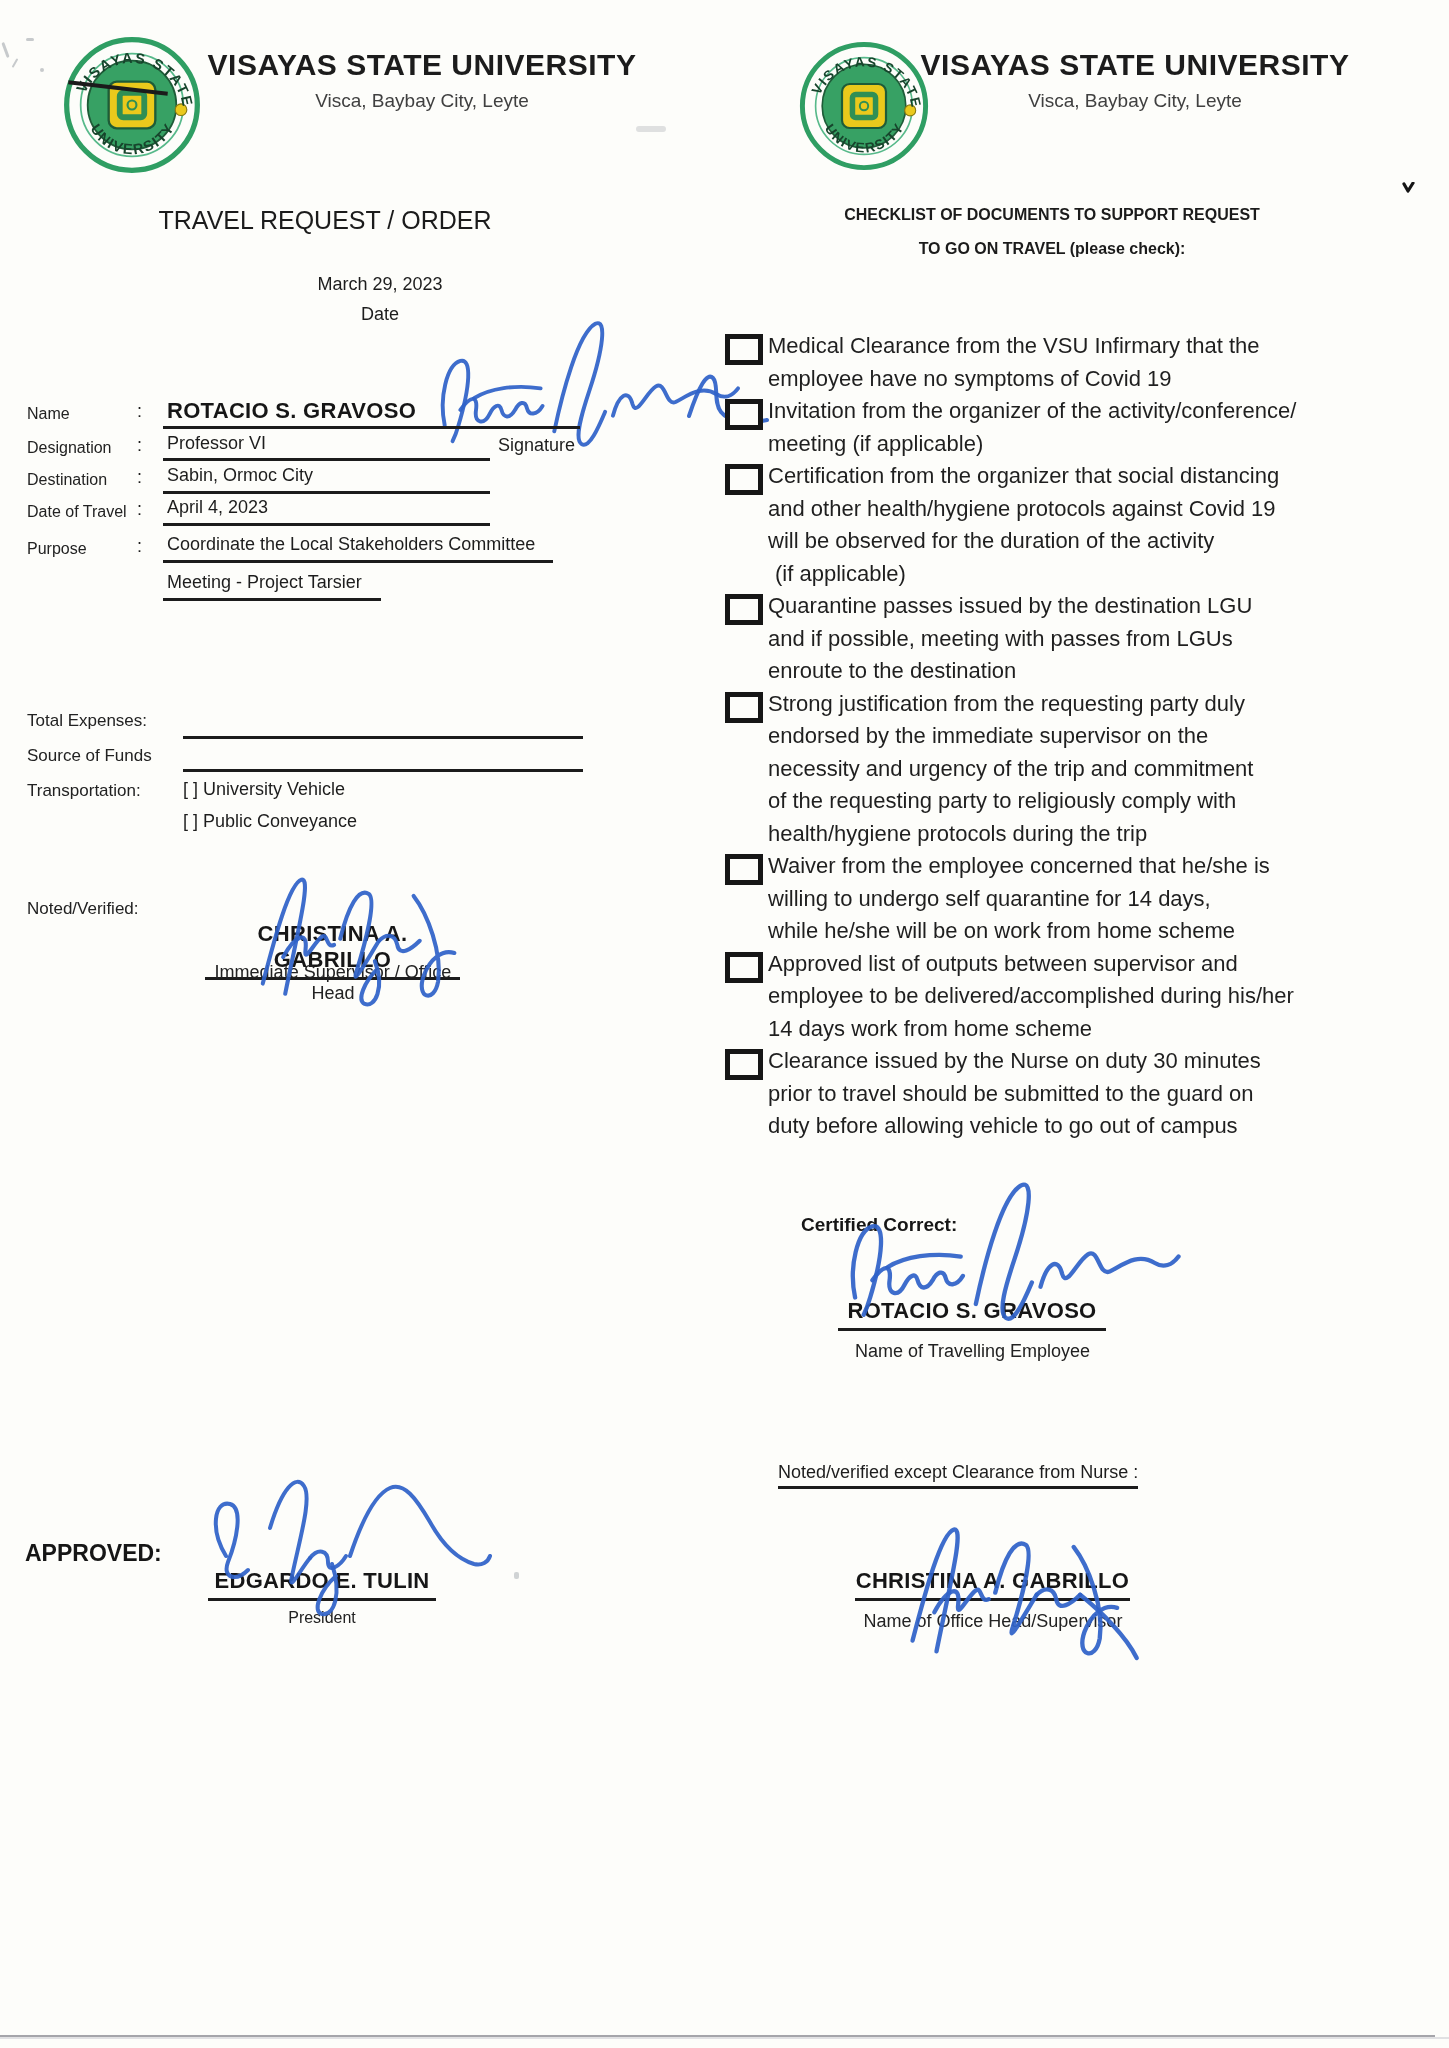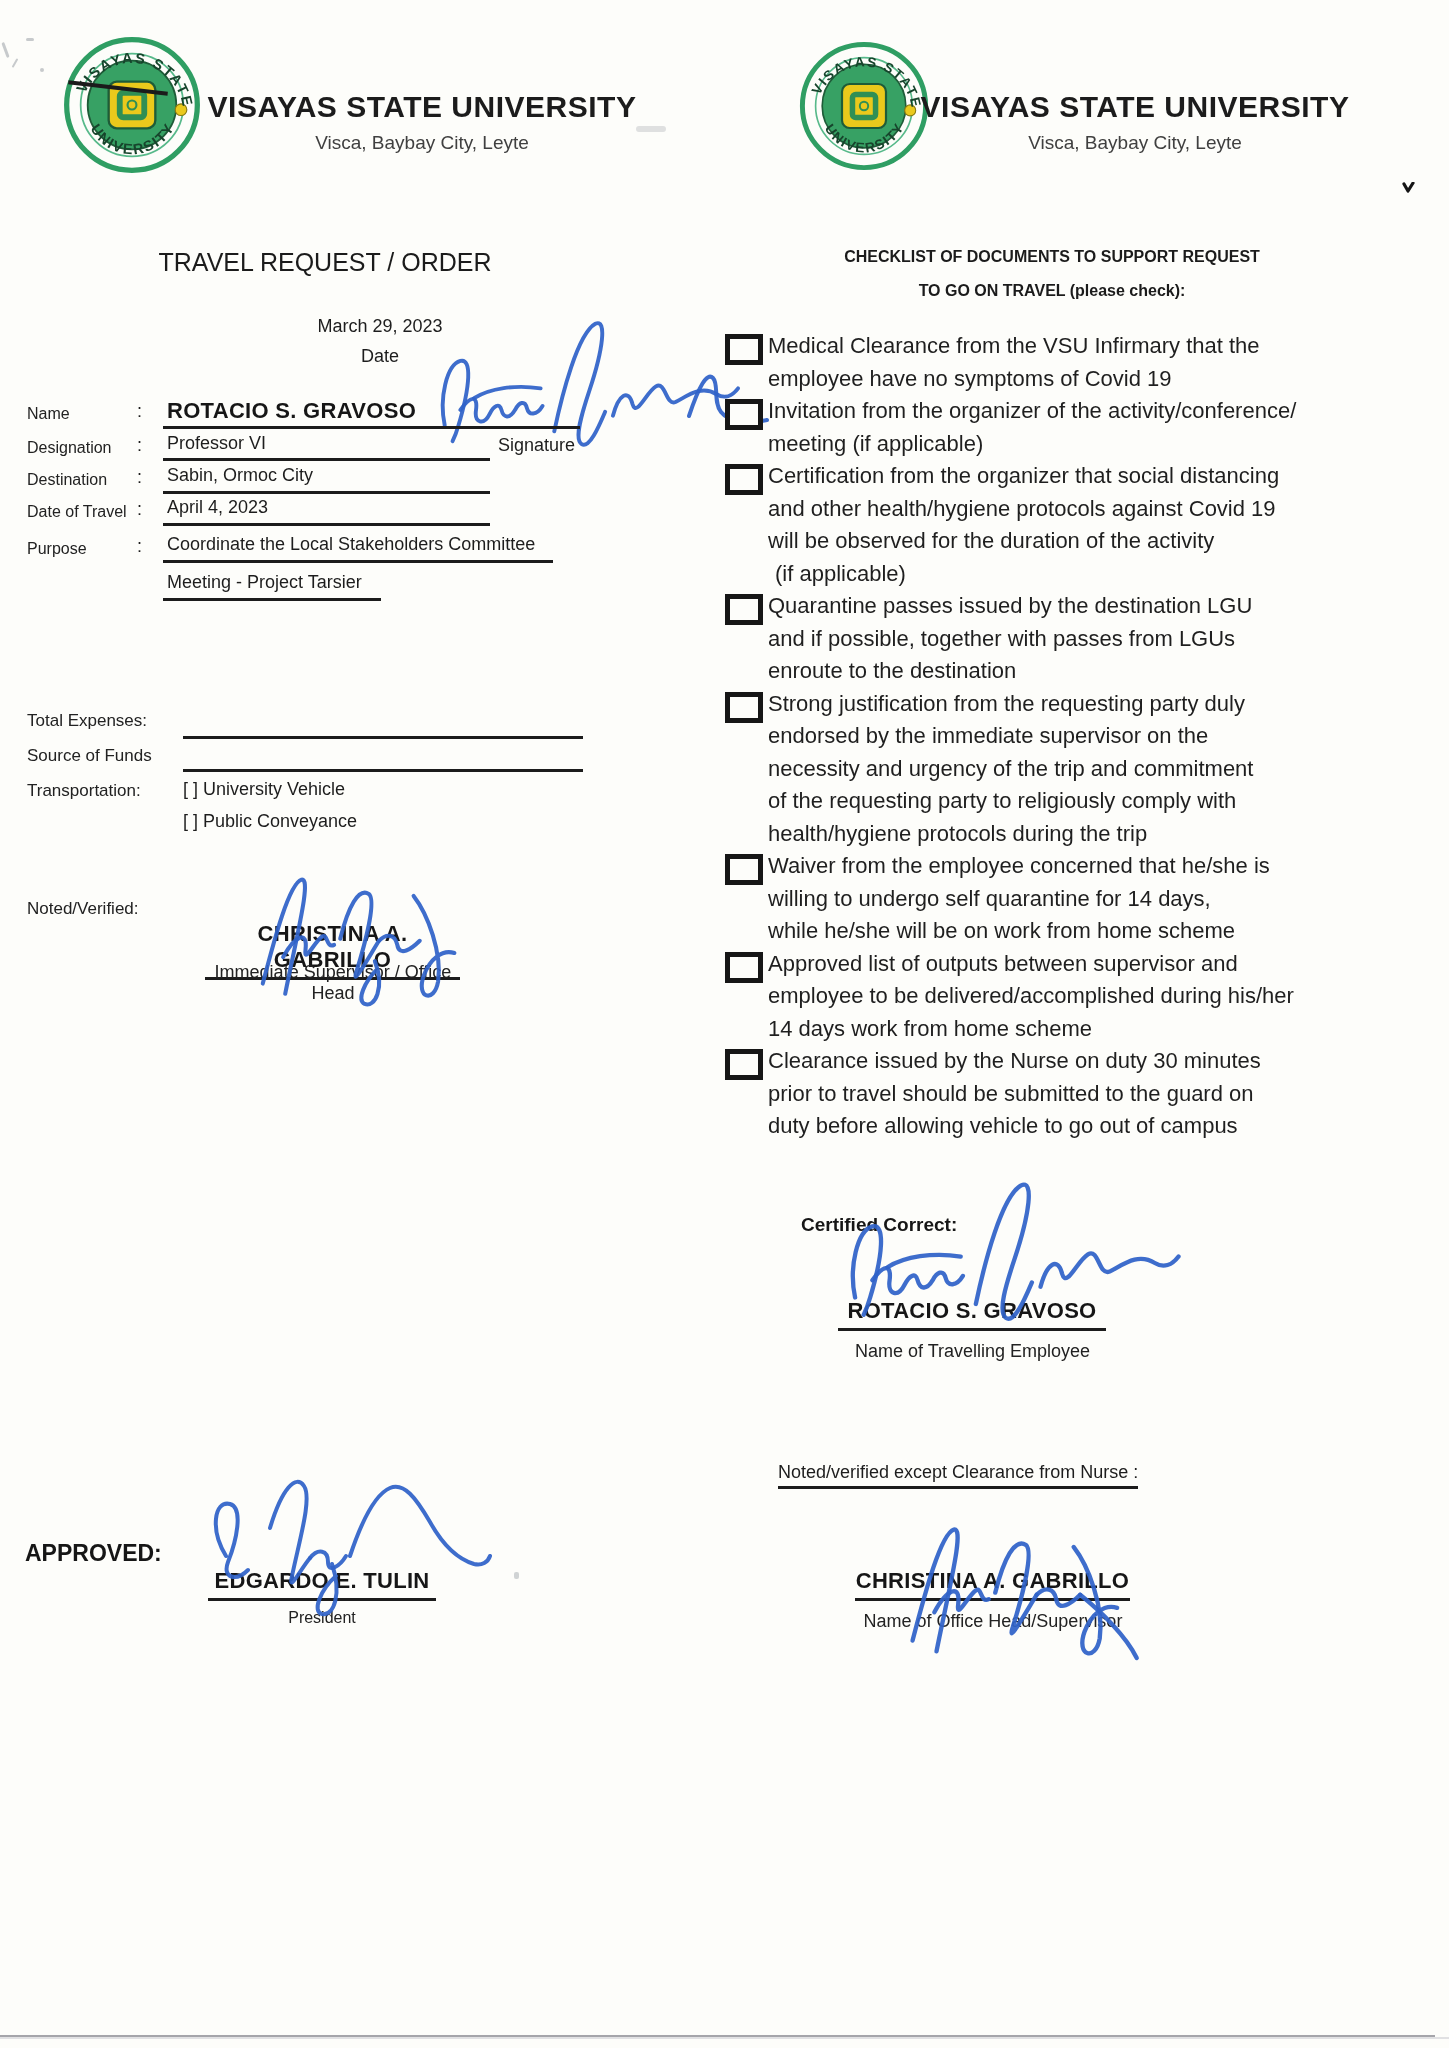--- a/index.html
+++ b/index.html
@@ -5,21 +5,21 @@
   html,body{margin:0;padding:0;background:#e8e8e8;}
   #page{
     position:relative;
     width:1449px;height:2048px;
     background:#fdfdfa;
     font-family:"Liberation Sans", sans-serif;
     color:#212121;
     overflow:hidden;
   }
   .abs{position:absolute;}
-  .center{text-align:center;margin-top:42px;}
+  .center{text-align:center;}
   .b{font-weight:bold;}
   .heading{font-size:30px;font-weight:bold;letter-spacing:.5px;color:#1c1c1c;}
   .addr{font-size:19px;color:#404040;}
   .doc-title{font-size:25px;font-weight:normal;color:#1b1b1b;}
   .ck-title{font-size:16px;font-weight:bold;color:#1b1b1b;}
   .lbl{font-size:16px;color:#222;}
   .lbl2{font-size:17px;color:#222;}
   .val{font-size:18px;color:#1d1d1d;}
   .nameval{font-size:22px;font-weight:bold;color:#161616;letter-spacing:.3px;}
   .hline{position:absolute;height:3px;background:#1c1c1c;}
@@ -172,21 +172,21 @@
         <div>Certification from the organizer that social distancing</div>
         <div>and other health/hygiene protocols against Covid 19</div>
         <div>will be observed for the duration of the activity</div>
         <div class="indent">(if applicable)</div>
       </div>
     </div>
     <div class="ck-item">
       <span class="ck-box"></span>
       <div class="ck-text">
         <div>Quarantine passes issued by the destination LGU</div>
-        <div>and if possible, together with passes from LGUs</div>
+        <div>and if possible, meeting with passes from LGUs</div>
         <div>enroute to the destination</div>
       </div>
     </div>
     <div class="ck-item">
       <span class="ck-box"></span>
       <div class="ck-text">
         <div>Strong justification from the requesting party duly</div>
         <div>endorsed by the immediate supervisor on the</div>
         <div>necessity and urgency of the trip and commitment</div>
         <div>of the requesting party to religiously comply with</div>

